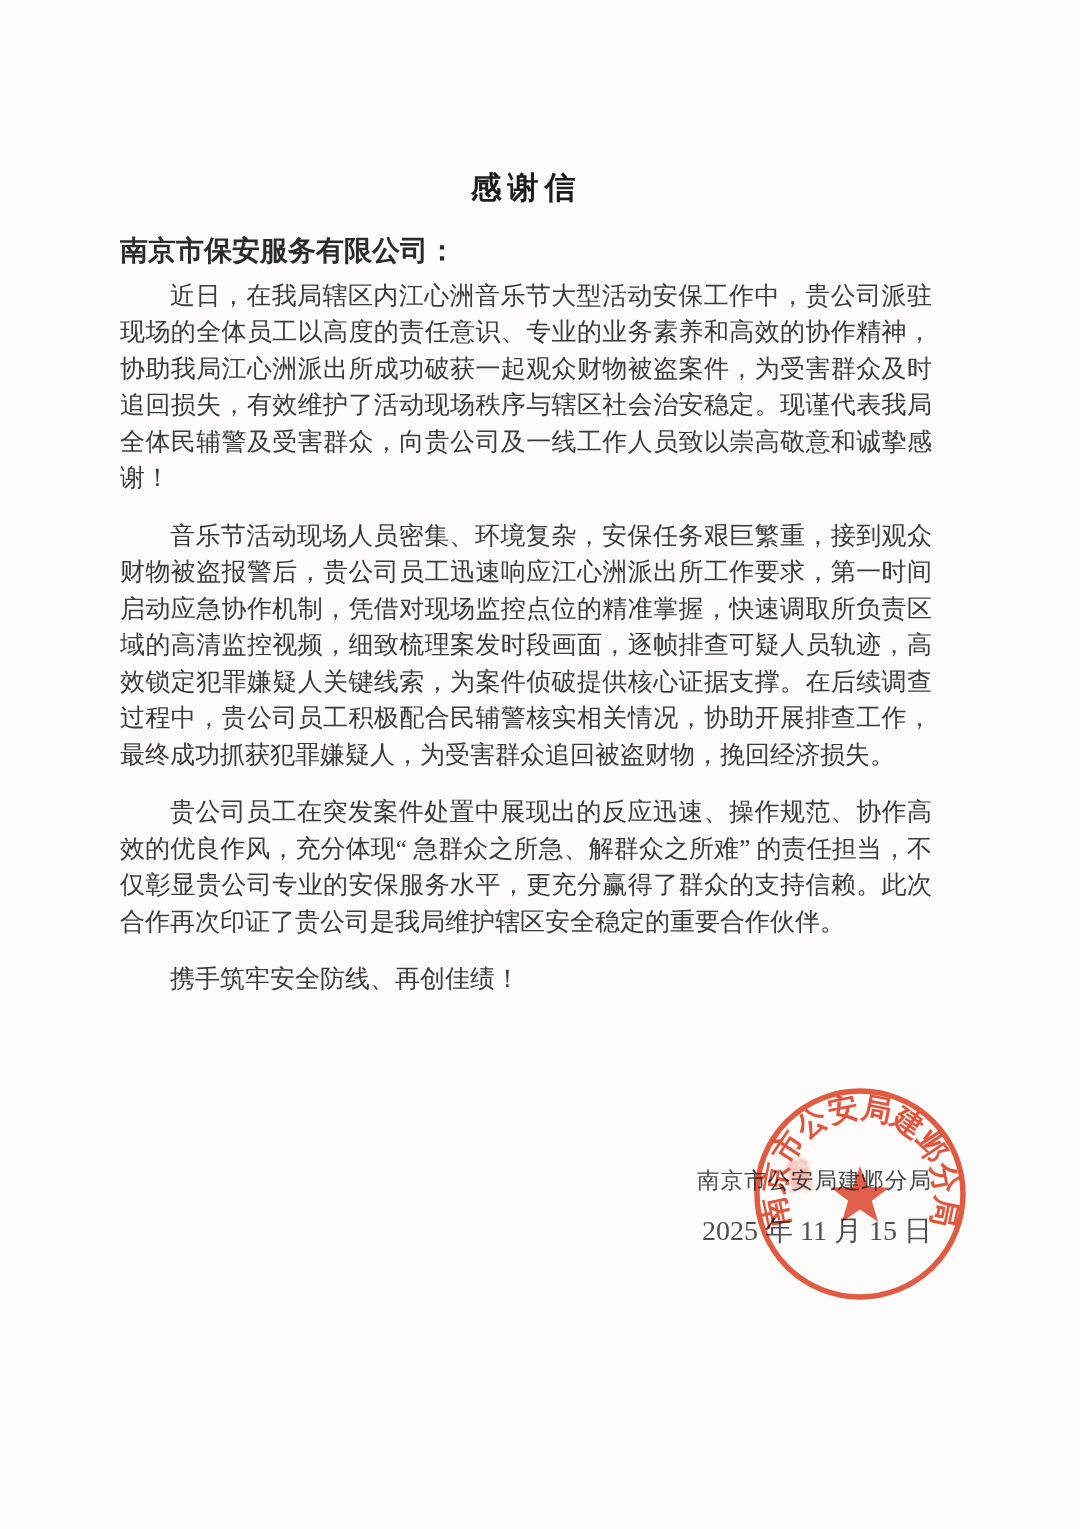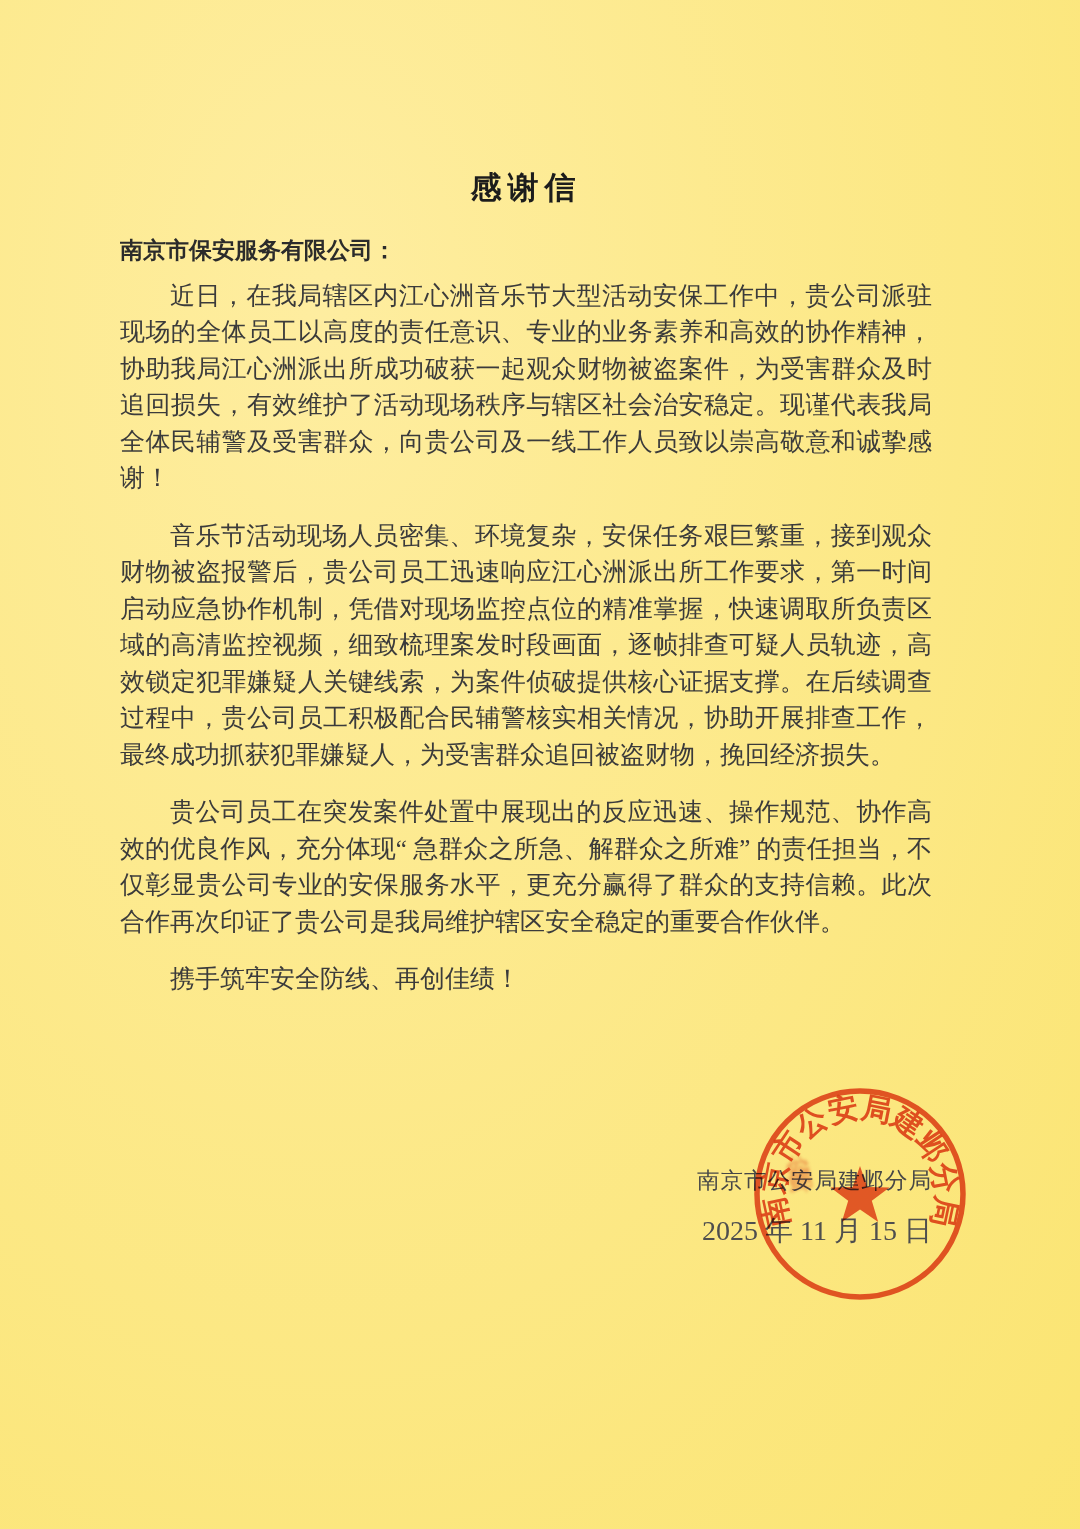--- a/index.html
+++ b/index.html
@@ -1,21 +1,21 @@
 <!DOCTYPE html>
 <html style="--seal-color: #df452a;"><head>
 <meta charset="utf-8">
 <style>
   html, body { margin: 0; padding: 0; background: #e9e9e9; }
   .page {
     position: relative;
     width: 1080px;
     height: 1529px;
     margin: 0 auto;
-    background: #fde047;
+    background: #ffffff;
     overflow: hidden;
     font-family: "Liberation Serif", "DejaVu Serif", serif;
   }
   
   .page::after {
     content: "";
     position: absolute; inset: 0;
     background: radial-gradient(ellipse at 30% 20%, rgba(255,250,248,0.5), rgba(244,242,240,0.25));
     pointer-events: none;
   }
@@ -30,21 +30,21 @@
   .letter-title {
     text-align: center;
     font-size: 31px;
     line-height: 34px;
     font-weight: 700;
     letter-spacing: 6px;
     color: #1c1c1c;
     margin: 0 0 28px 0;
   }
   .salutation {
-    font-size: 23px;
+    font-size: 28px;
     line-height: 36.5px;
     font-weight: 700;
     color: #2b2b2b;
     margin: 0 0 8px 0;
   }
   .body-text p {
     margin: 3px 0 21px 0;
     font-size: 25px;
     line-height: 36.5px;
     text-indent: 2em;

